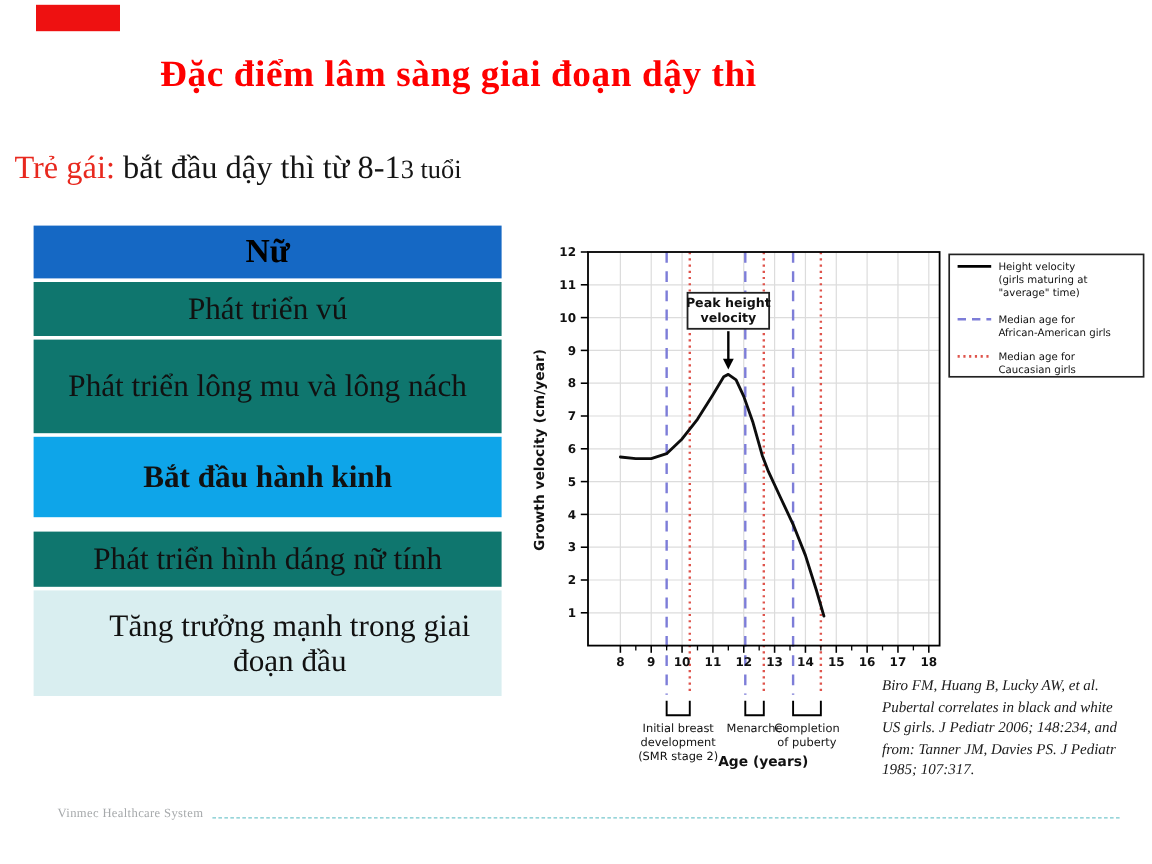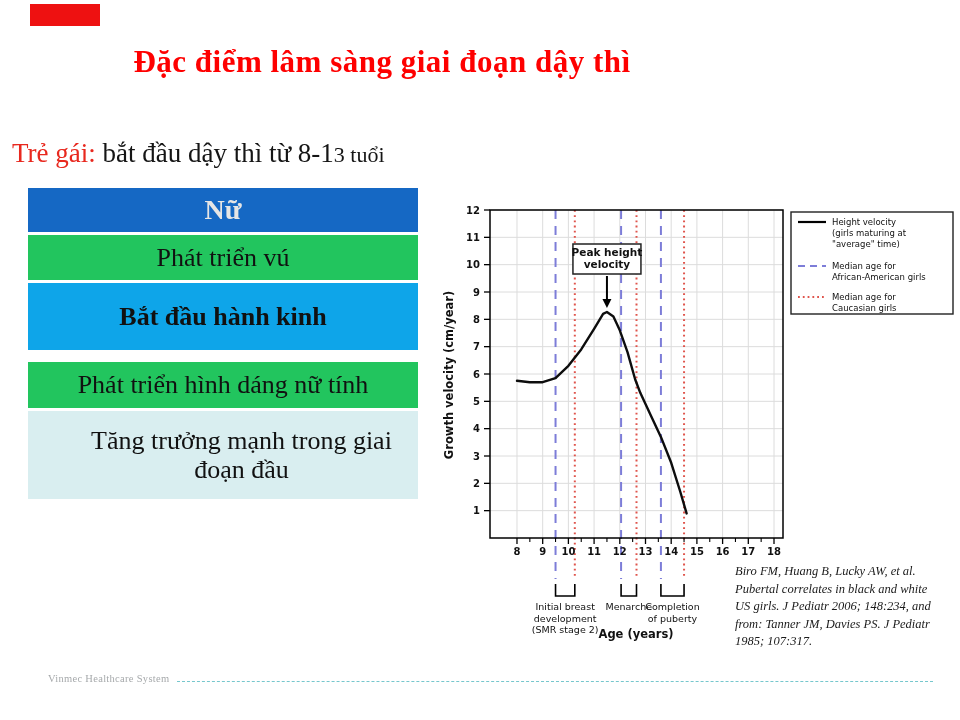--- a/index.html
+++ b/index.html
@@ -9,32 +9,32 @@
   }
   .abs{position:absolute;}
   
   #accent-box{left:30px;top:4px;width:70px;height:22px;background:#ee1111;}
   
   #title{
     left:0;top:44px;width:764px;text-align:center;
     font-size:31px;font-weight:bold;color:#fe0000;letter-spacing:.5px;
   }
   
-  #subtitle{left:12px;top:138px;width:470px;font-size:27px;color:#151515;white-space:nowrap;}
+  #subtitle{left:12px;top:124px;width:470px;font-size:27px;color:#151515;white-space:nowrap;}
   #subtitle .red{color:#e8281e;}
   #subtitle .small{font-size:22px;}
   
   #female-table{left:28px;top:188px;width:390px;}
   .trow{
     width:390px;box-sizing:border-box;margin-bottom:3px;
     display:flex;align-items:center;justify-content:center;text-align:center;
     font-size:26px;color:#111;line-height:1.12;padding:0 6px;
   }
-  .trow.header{height:44px;background:#1568c4;color:#e5e5e5;font-weight:bold;font-size:28px;}
-  .trow.medium{background:#22c55e;}
+  .trow.header{height:44px;background:#1568c4;color:#000000;font-weight:bold;font-size:28px;}
+  .trow.medium{background:#0f766e;}
   .trow.mid{background:#0ea5e9;font-weight:bold;}
   .trow.light{background:#d9eef0;}
   .trow.r1{height:45px;}
   .trow.r2{height:51px;}
   .trow.r3{height:78px;}
   .trow.r4{height:67px;}
   .trow.r5{height:46px;margin-top:12px;}
   .trow.r6{height:88px;padding-left:43px;}
   
   #chart-svg{left:440px;top:195px;}
@@ -55,20 +55,21 @@
 
 <div class="abs" id="title">Đặc điểm lâm sàng giai đoạn dậy thì</div>
 
 <div class="abs" id="subtitle">
   <span class="red">Trẻ gái:</span><span> bắt đầu dậy thì từ 8-1</span><span class="small">3 tuổi</span>
 </div>
 
 <div class="abs" id="female-table">
   <div class="trow header">Nữ</div>
   <div class="trow medium r1">Phát triển vú</div>
+  <div class="trow medium r3">Phát triển lông mu và lông nách</div>
   <div class="trow mid r4">Bắt đầu hành kinh</div>
   <div class="trow medium r5">Phát triển hình dáng nữ tính</div>
   <div class="trow light r6">Tăng trưởng mạnh trong giai đoạn đầu</div>
 </div>
 
 <svg class="abs" id="chart-svg" width="520" height="475" viewBox="0 0 520 475">
     <g stroke="#dcdcdc" stroke-width="1">
       <line x1="76.98684210526315" y1="15" x2="76.98684210526315" y2="343"></line>
       <line x1="102.68859649122805" y1="15" x2="102.68859649122805" y2="343"></line>
       <line x1="128.390350877193" y1="15" x2="128.390350877193" y2="343"></line>

